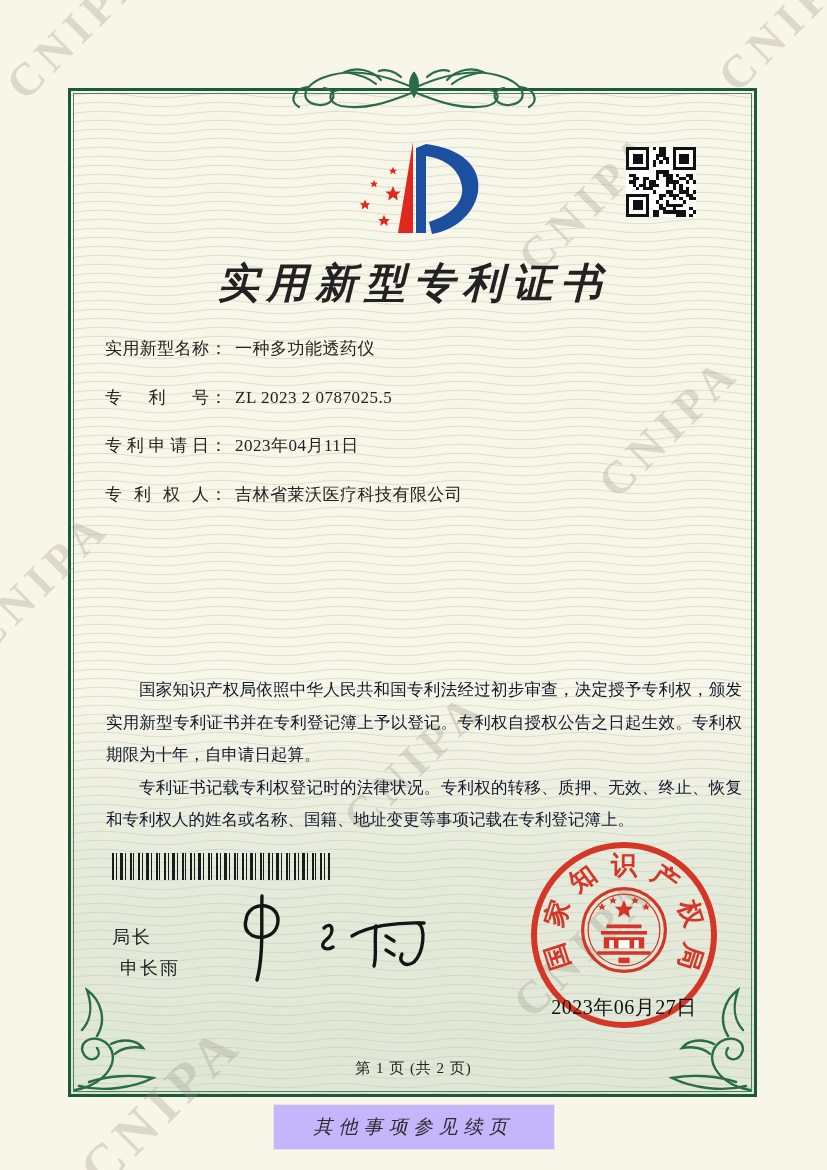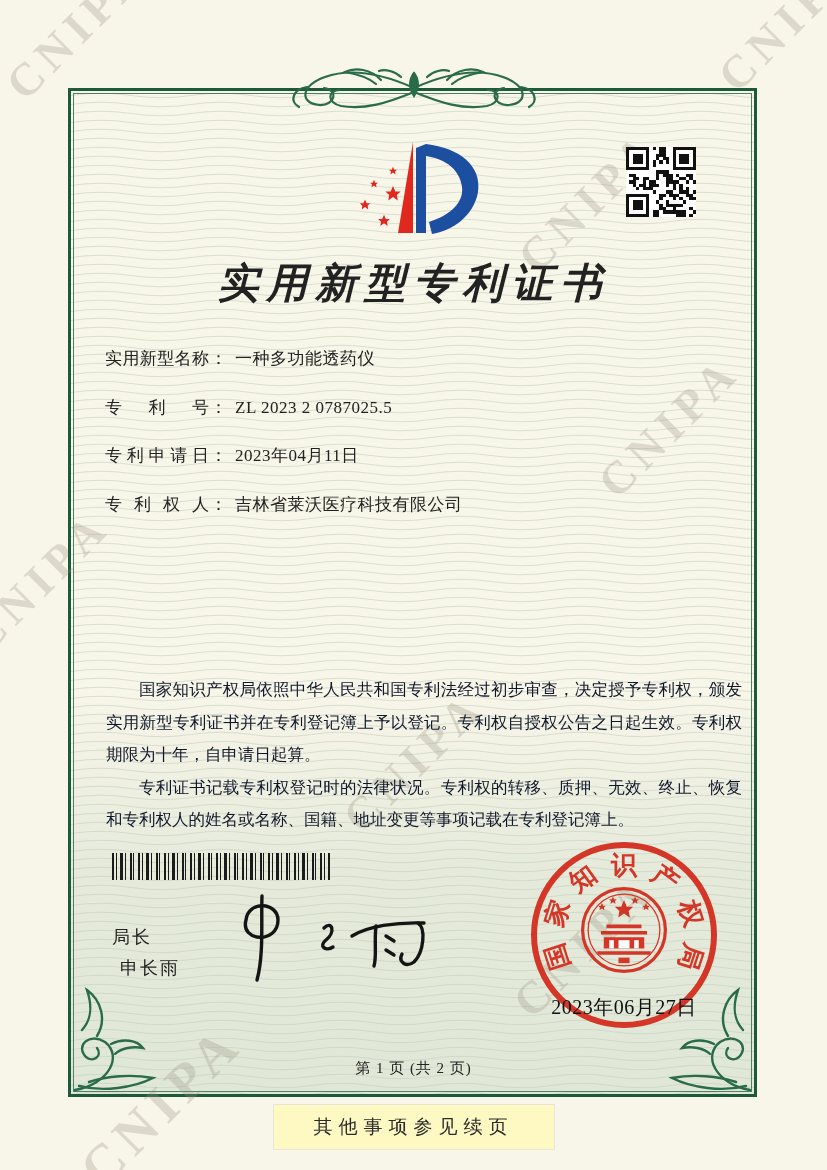--- a/index.html
+++ b/index.html
@@ -23,21 +23,21 @@
     background:linear-gradient(180deg,rgba(198,216,196,0) 60%,rgba(186,208,186,0.30) 78%,rgba(186,208,186,0.38) 100%);}
   .ornament{position:absolute;z-index:2;}
   
   .cert-no{position:absolute;left:105px;top:139px;font-size:17px;letter-spacing:3px;z-index:5;}
   .logo{position:absolute;left:352px;top:134px;z-index:5;}
   .qr{position:absolute;left:625px;top:147px;z-index:5;}
   .title{position:absolute;left:0;top:256px;width:100%;text-align:center;
     font-size:41px;font-weight:bold;letter-spacing:8px;z-index:5;font-style:italic;}
   
   .fields{position:absolute;left:105px;top:337px;width:640px;z-index:5;font-size:17px;}
-  .field-row{position:relative;height:26px;margin-bottom:22.5px;white-space:nowrap;margin-top:10px;}
+  .field-row{position:relative;height:26px;margin-bottom:22.5px;white-space:nowrap;}
   .fl{display:inline-block;width:104px;text-align:justify;text-align-last:justify;vertical-align:top;}
   .colon{display:inline-block;margin:0 8px 0 1px;}
   .fv{letter-spacing:0.5px;}
   .grant-right{position:absolute;left:315px;top:0;}
   .grant-right .fl2{letter-spacing:4px;}
   
   .paras{position:absolute;left:106px;top:674px;width:636px;z-index:5;
     font-size:16.5px;line-height:32.5px;color:#0f172a;}
   .paras p{margin:0;text-indent:2em;text-align:justify;}
   
@@ -56,22 +56,22 @@
   .seal-ring{position:absolute;inset:0;border:6px solid #d3291a;border-radius:50%;}
   .seal-char{position:absolute;left:50%;top:50%;transform-origin:0 0;
     font-size:26px;font-weight:bold;color:#d3291a;z-index:7;}
   .emblem{position:absolute;left:47px;top:42px;z-index:6;}
   .seal-date{position:absolute;left:528px;top:994px;width:192px;text-align:center;
     font-size:20px;color:#101010;z-index:8;letter-spacing:0.5px;}
   
   .page-info{position:absolute;left:0;top:1059px;width:100%;text-align:center;
     font-size:15px;z-index:5;letter-spacing:1px;}
   .note-box{position:absolute;left:50%;top:1104px;transform:translateX(-50%);
-    background:#fef9c3;border:1px solid #e8e5d9;padding:9px 40px;
-    font-size:19px;letter-spacing:6px;color:#2c2c2c;z-index:5;white-space:nowrap;}
+    background:#c4b5fd;border:1px solid #e8e5d9;padding:9px 40px;
+    font-size:19px;letter-spacing:6px;color:#2c2c2c;z-index:5;white-space:nowrap;font-style:italic;}
 </style>
 </head>
 <body>
 
 <div class="page">
 
   <span class="wm" style="left:-12px;top:2px;">CNIPA</span>
   <span class="wm" style="left:700px;top:-6px;">CNIPA</span>
   <span class="wm" style="left:500px;top:175px;">CNIPA</span>
   <span class="wm" style="left:580px;top:400px;">CNIPA</span>

